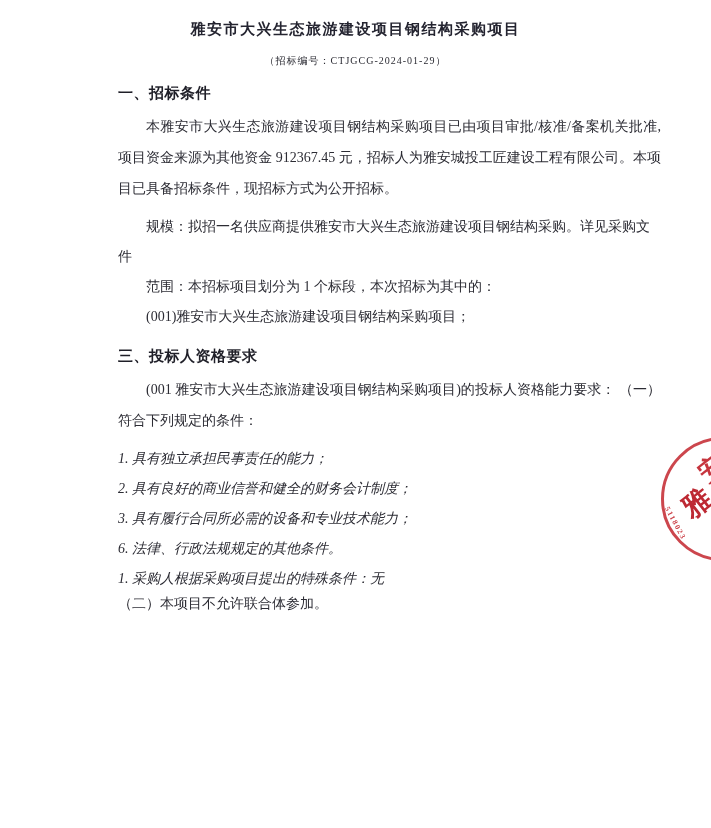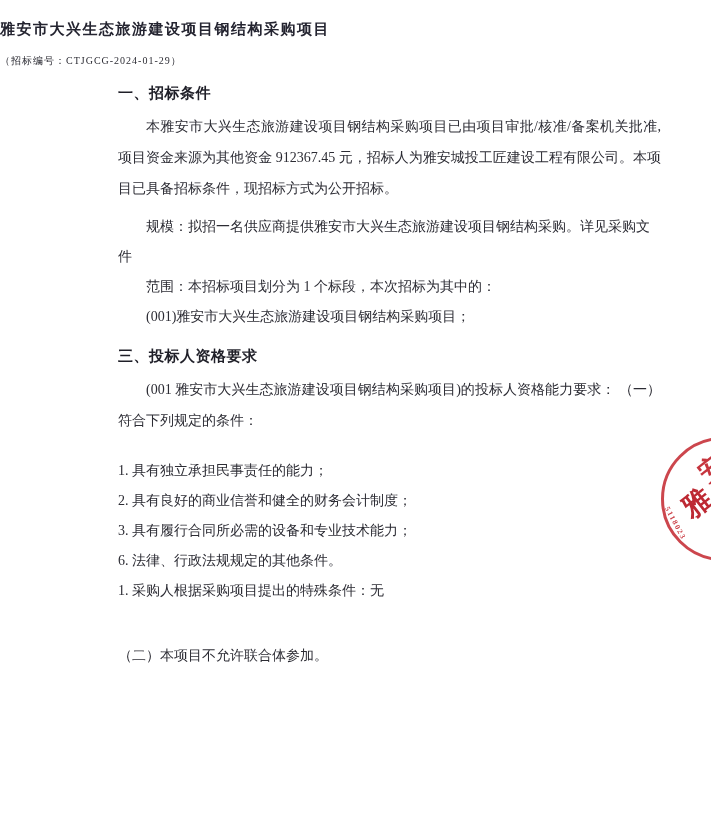--- a/index.html
+++ b/index.html
@@ -5,21 +5,21 @@
   html,body{margin:0;padding:0;background:#ffffff;}
   .page{
     position:relative;
     width:711px;height:828px;
     background:#ffffff;
     overflow:hidden;
     font-family:"Liberation Serif","DejaVu Serif",serif;
     color:#2c2c34;
     font-size:14px;
   }
-  .doc-header{width:100%;padding-top:20px;}
+  .doc-header{width:100%;text-align:center;padding-top:20px;}
   .doc-title{
     font-size:15px;font-weight:bold;color:#242430;
     letter-spacing:1.5px;line-height:18px;
   }
   .doc-subtitle{
     font-size:10px;color:#2c2c34;margin-top:14px;
     letter-spacing:1px;line-height:17px;
   }
   .content{padding:0 50px 0 118px;}
   .location-line{margin-top:32px;line-height:18px;}
@@ -27,23 +27,23 @@
     font-size:15px;font-weight:bold;color:#1f1f28;
     margin-top:15px;line-height:19px;letter-spacing:0.5px;
   }
   .para{
     line-height:31px;margin-top:8px;
     text-align:justify;text-justify:inter-ideograph;
     text-indent:2em;
   }
   .line-indent{line-height:30px;text-indent:2em;margin-top:0;}
   .sec2-block{margin-top:8px;}
-  .items-block{margin-top:20px;}
+  .items-block{margin-top:8px;font-style:italic;}
   .req-item{line-height:30px;}
-  .consortium-note{margin-top:40px;line-height:20px;}
+  .consortium-note{line-height:20px;}
 
   
   .stamp{position:absolute;left:661px;top:437px;width:124px;height:124px;pointer-events:none;}
   .stamp-ring{
     position:absolute;left:0;top:0;width:118px;height:118px;
     border:3.5px solid rgba(197,44,52,0.88);border-radius:50%;
     box-sizing:content-box;
   }
   .stamp-char-top{
     position:absolute;left:38px;top:14px;font-size:26px;font-weight:bold;

